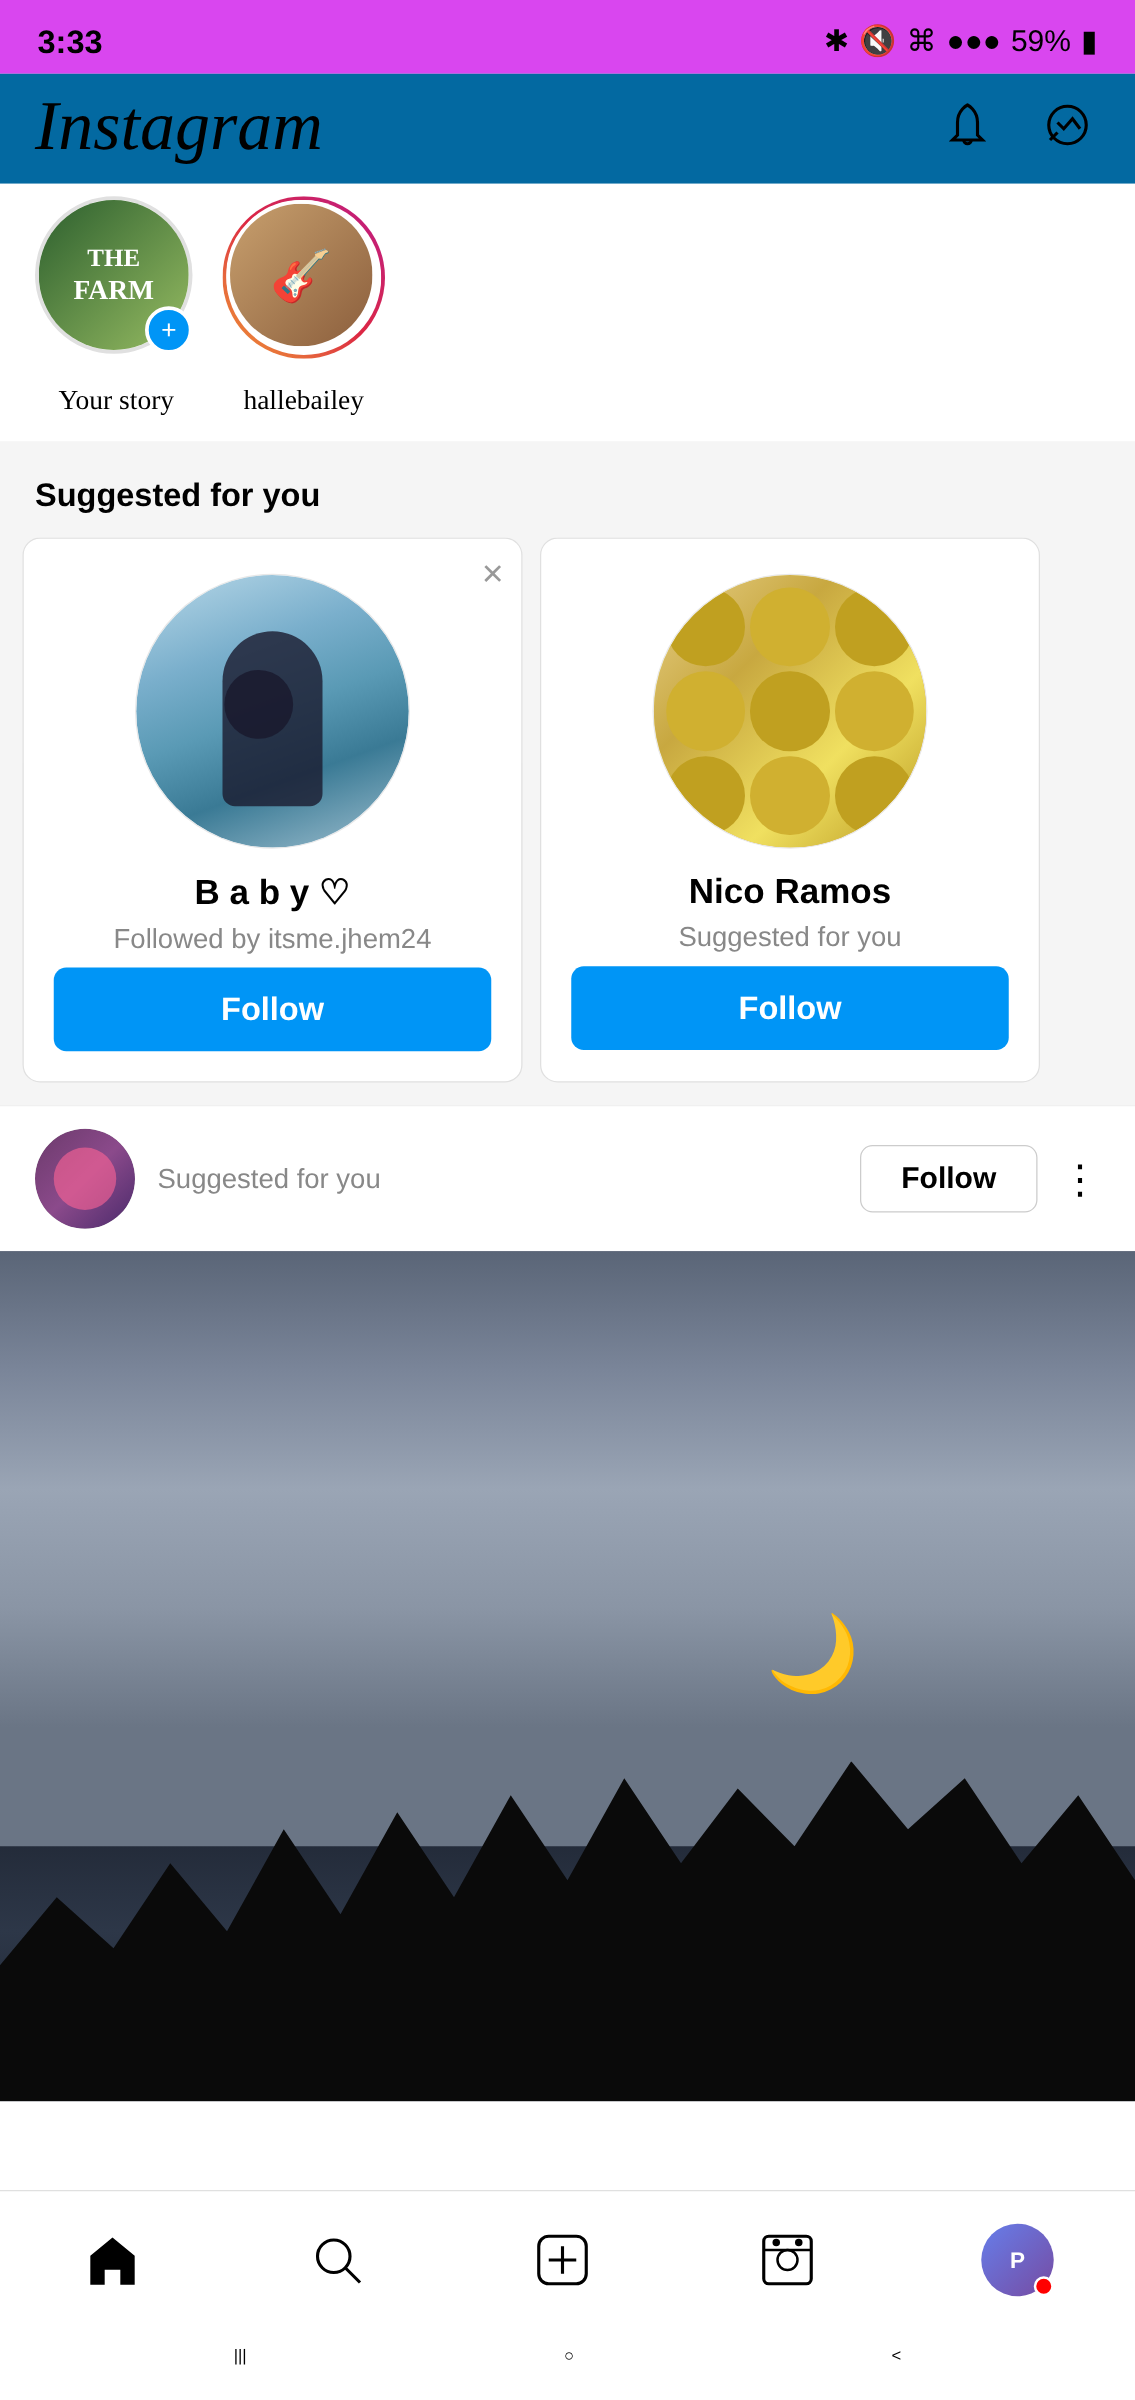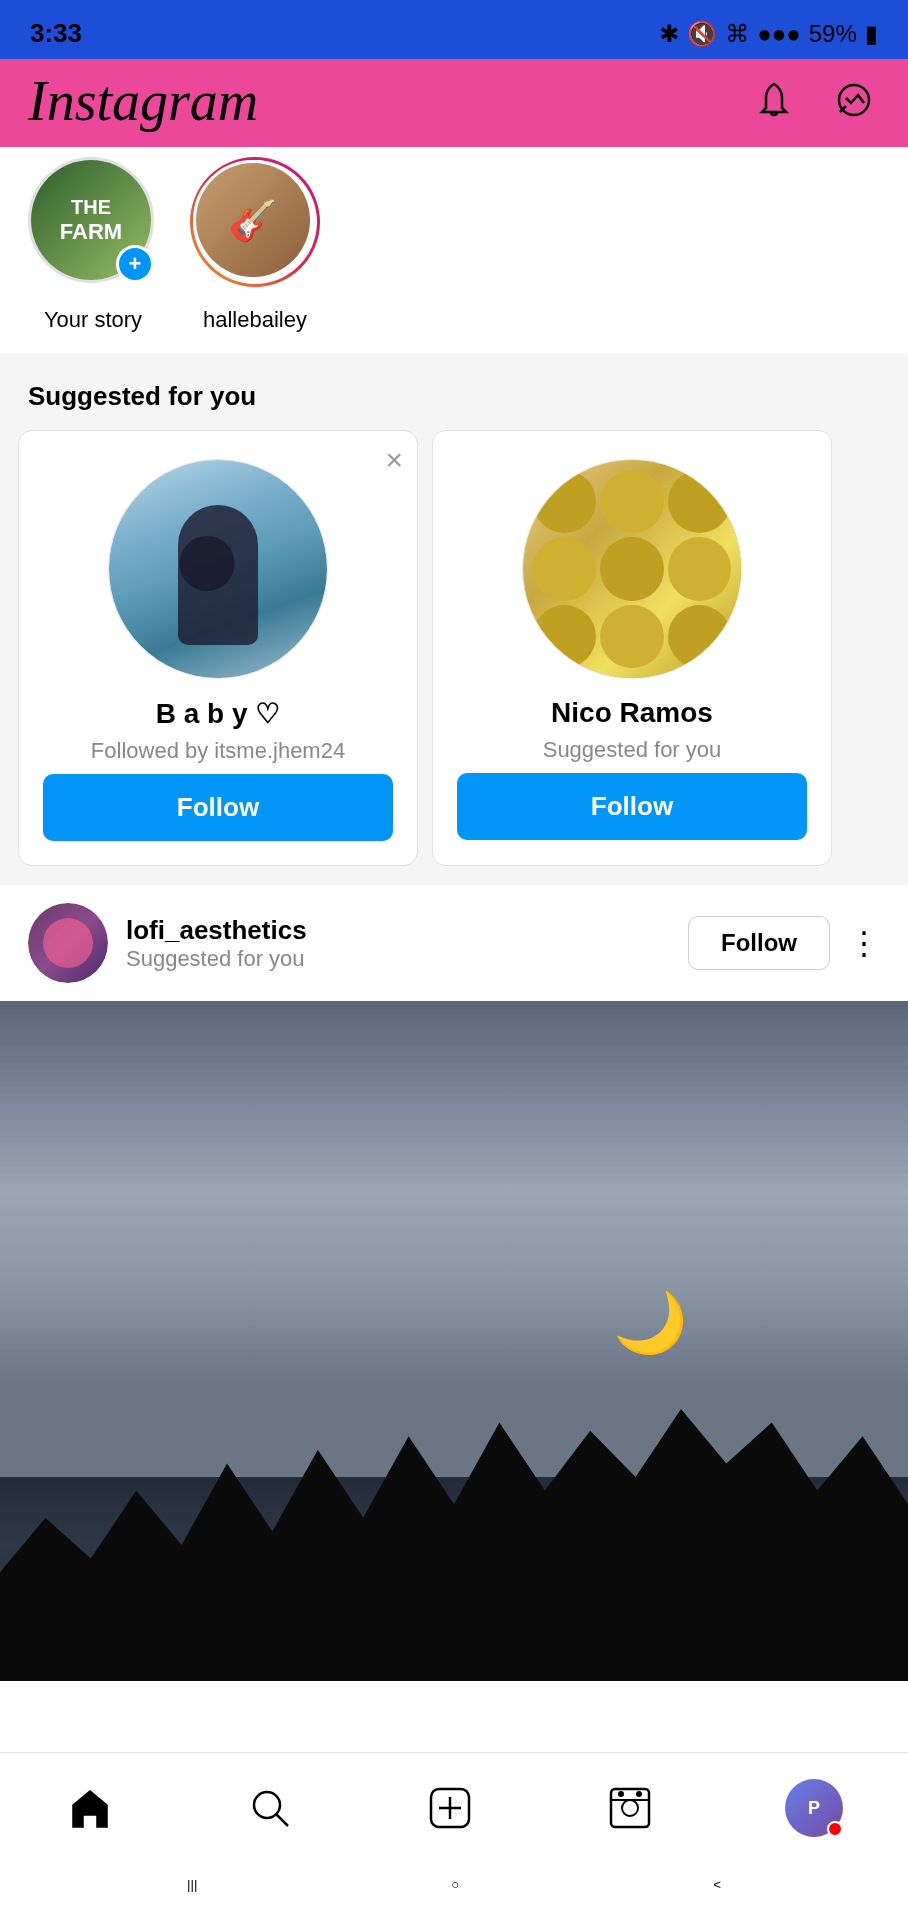--- a/index.html
+++ b/index.html
@@ -12,42 +12,42 @@
       position: relative;
       overflow-x: hidden;
     }
 
     
     .status-bar {
       display: flex;
       justify-content: space-between;
       align-items: center;
       padding: 18px 30px 10px 30px;
-      background: #1d4ed8;
+      background: #d946ef;
     }
     .status-left {
       font-size: 26px;
       font-weight: 600;
       color: #000;
     }
     .status-right {
       display: flex;
       align-items: center;
       gap: 8px;
       font-size: 24px;
       color: #000;
     }
 
     
     .header {
       display: flex;
       justify-content: space-between;
       align-items: center;
       padding: 10px 28px 14px 28px;
-      background: #ec4899;
+      background: #0369a1;
     }
     .header-logo {
       font-family: 'Brush Script MT', cursive;
       font-size: 56px;
       color: #000;
       font-style: italic;
     }
     .header-icons {
       display: flex;
       gap: 28px;
@@ -56,24 +56,25 @@
     .header-icon-btn {
       background: none;
       border: none;
       cursor: pointer;
       padding: 4px;
     }
 
     
     .stories-section {
       display: flex;
-      gap: 32px;
+      gap: 20px;
       padding: 10px 28px 20px 28px;
       background: #fff;
       overflow-x: auto;
+      font-family: Liberation Serif, serif;
     }
     .story-item {
       display: flex;
       flex-direction: column;
       align-items: center;
       gap: 8px;
       cursor: pointer;
     }
     .story-avatar-wrap {
       position: relative;
@@ -462,21 +463,20 @@
   </div>
 </div>
 
 <div class="post-suggestion-row">
   <div class="post-suggestion-avatar">
     <div style="width:100%;height:100%;background:linear-gradient(135deg,#6b3a6b,#8b4a8b,#4a2a6b);border-radius:50%;display:flex;align-items:center;justify-content:center;">
       <div style="width:50px;height:50px;border-radius:50%;background:rgba(255,100,150,0.6);"></div>
     </div>
   </div>
   <div class="post-suggestion-info">
-    <div class="post-suggestion-name">lofi_aesthetics</div>
     <div class="post-suggestion-sub">Suggested for you</div>
   </div>
   <div class="post-suggestion-actions">
     <button class="post-follow-btn">Follow</button>
     <button class="more-btn">⋮</button>
   </div>
 </div>
 
 <div class="post-image">
   <div class="post-image-sky"></div>

